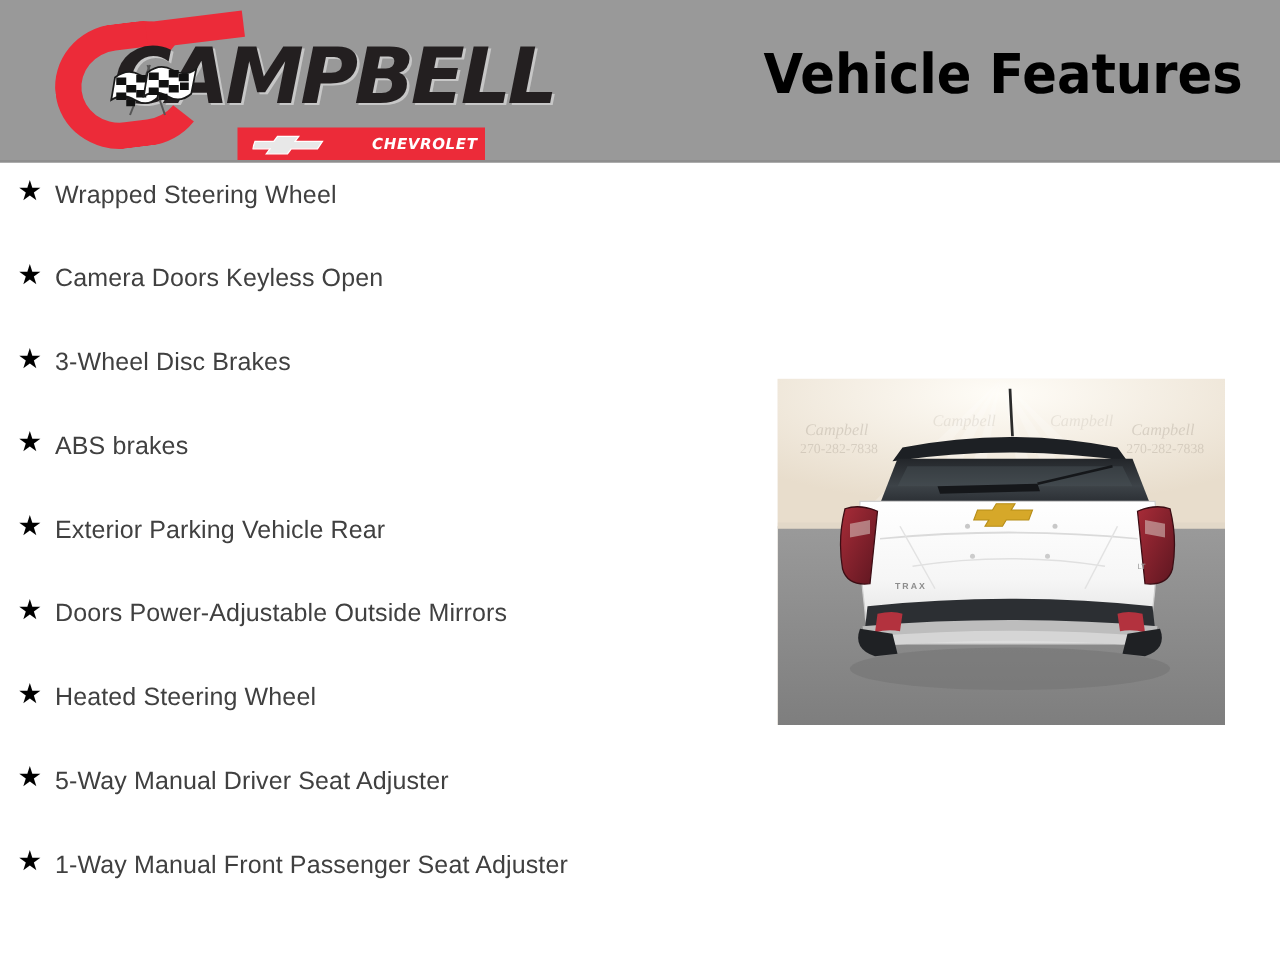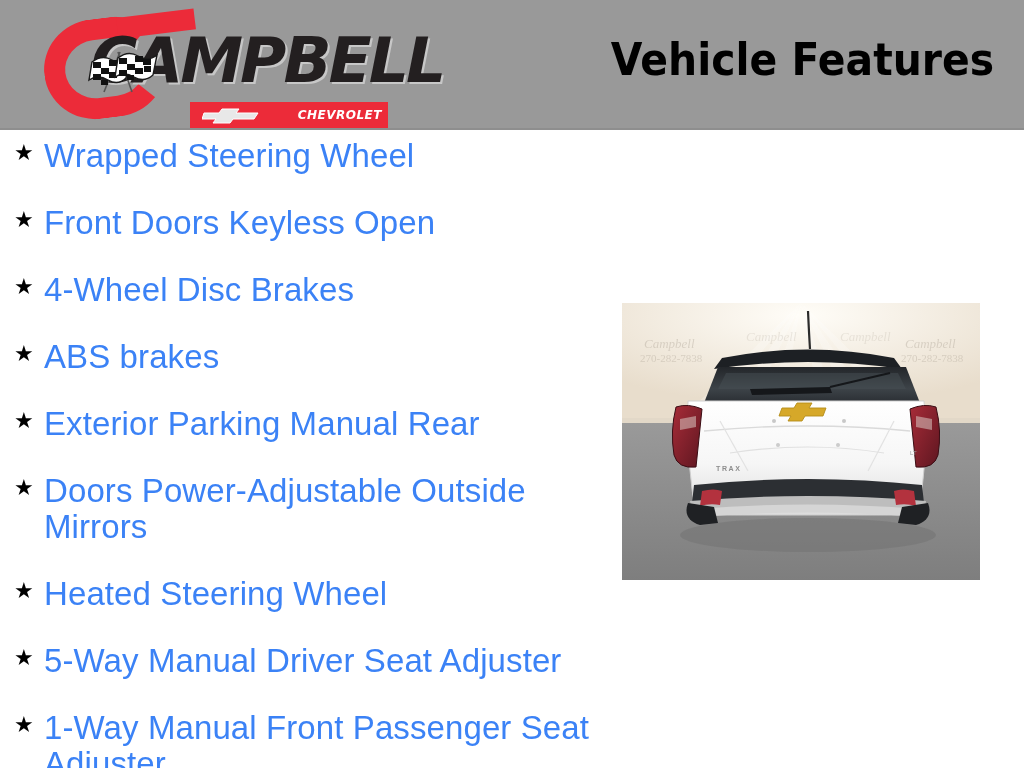--- a/index.html
+++ b/index.html
@@ -149,23 +149,23 @@
   .star-icon {
     flex: 0 0 auto;
     width: 30px;
     font-size: 22px;
     line-height: 30px;
     color: #000000;
     text-align: left;
   }
   .feature-label {
     flex: 1 1 auto;
-    font-size: 33px;
+    font-size: 20px;
     line-height: 36px;
-    color: #3b82f6;
+    color: #404040;
     letter-spacing: 0.1px;
   }
 
   
   .vehicle-photo {
     position: absolute;
     left: 622px;
     top: 303px;
     width: 358px;
     height: 277px;
@@ -234,33 +234,33 @@
   <div class="page-title">Vehicle Features</div>
 </div>
 
 <ul class="features">
   <li class="feature-item">
     <span class="star-icon">★</span>
     <span class="feature-label">Wrapped Steering Wheel</span>
   </li>
   <li class="feature-item">
     <span class="star-icon">★</span>
-    <span class="feature-label">Front Doors Keyless Open</span>
-  </li>
-  <li class="feature-item">
-    <span class="star-icon">★</span>
-    <span class="feature-label">4-Wheel Disc Brakes</span>
+    <span class="feature-label">Camera Doors Keyless Open</span>
+  </li>
+  <li class="feature-item">
+    <span class="star-icon">★</span>
+    <span class="feature-label">3-Wheel Disc Brakes</span>
   </li>
   <li class="feature-item">
     <span class="star-icon">★</span>
     <span class="feature-label">ABS brakes</span>
   </li>
   <li class="feature-item">
     <span class="star-icon">★</span>
-    <span class="feature-label">Exterior Parking Manual Rear</span>
+    <span class="feature-label">Exterior Parking Vehicle Rear</span>
   </li>
   <li class="feature-item">
     <span class="star-icon">★</span>
     <span class="feature-label">Doors Power-Adjustable Outside Mirrors</span>
   </li>
   <li class="feature-item">
     <span class="star-icon">★</span>
     <span class="feature-label">Heated Steering Wheel</span>
   </li>
   <li class="feature-item">

